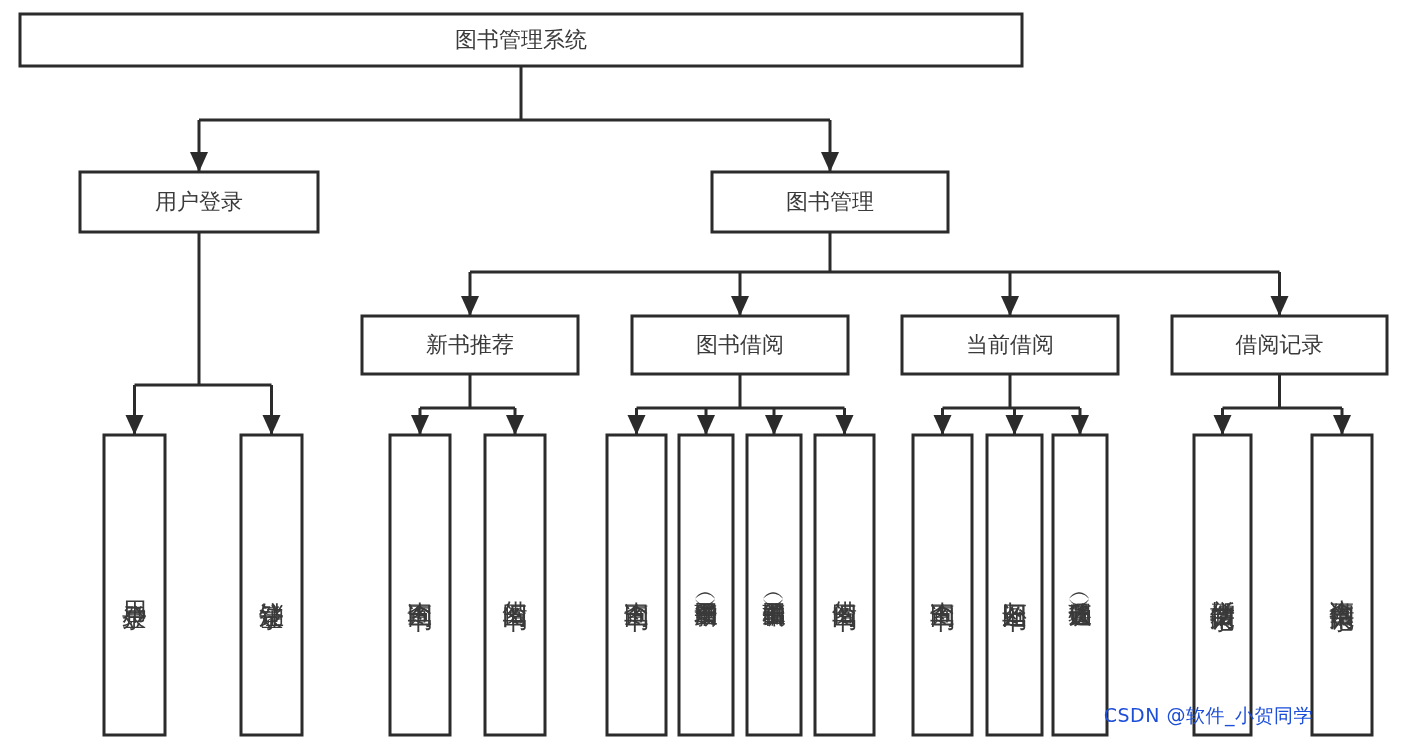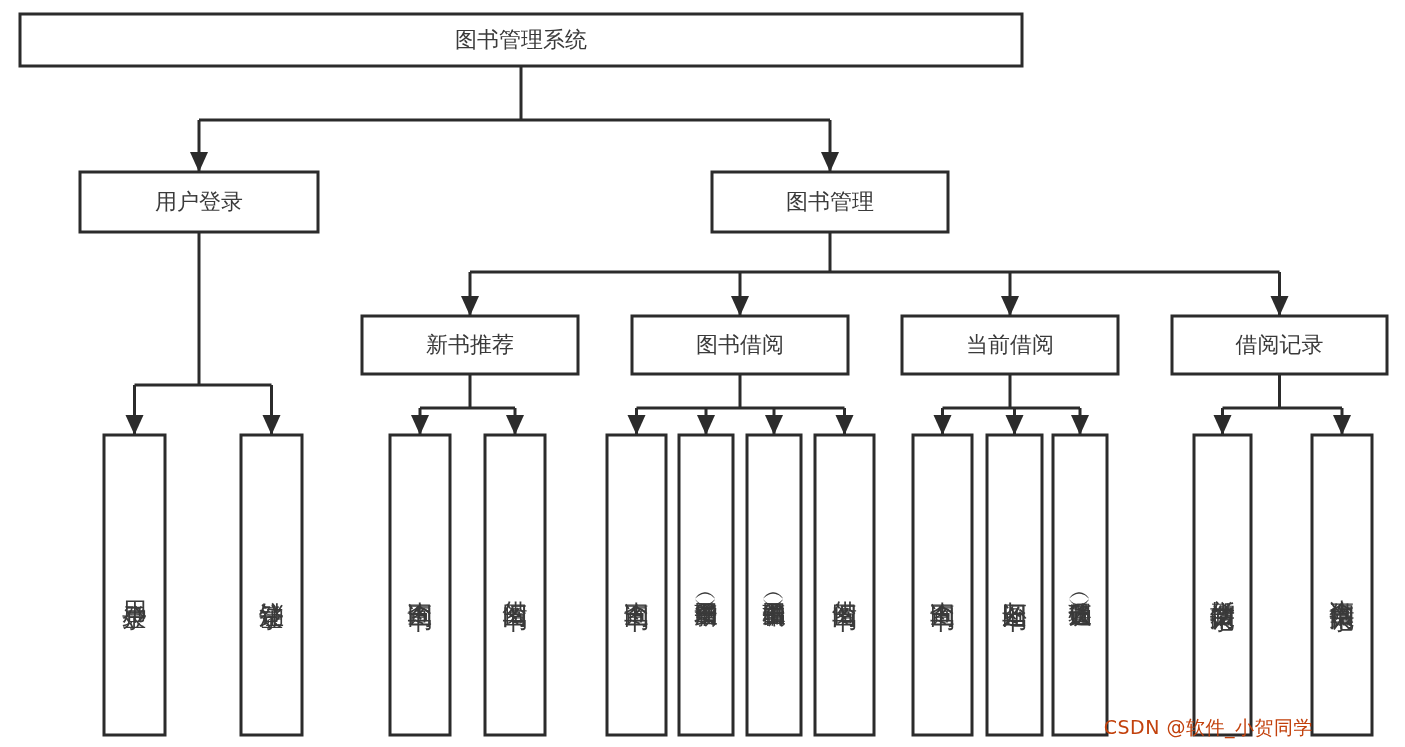--- a/index.html
+++ b/index.html
@@ -69,24 +69,24 @@
     font-size: 25px;
     line-height: 1.08;
     letter-spacing: 2px;
     color: #3a3a3a;
     white-space: nowrap;
     text-align: center;
   }
   .watermark {
     position: absolute;
     right: 14px;
-    bottom: 6px;
+    bottom: 18px;
     font-family: "DejaVu Sans", "Liberation Sans", sans-serif;
     font-size: 19px;
-    color: #c2410c;
+    color: #1d4ed8;
     white-space: nowrap;
     letter-spacing: 0.5px;
   }
 </style>
 </head>
 <body>
 
 <div id="diagram-root">
 
   <svg id="tree-svg" viewBox="0 0 1405 747" xmlns="http://www.w3.org/2000/svg">

